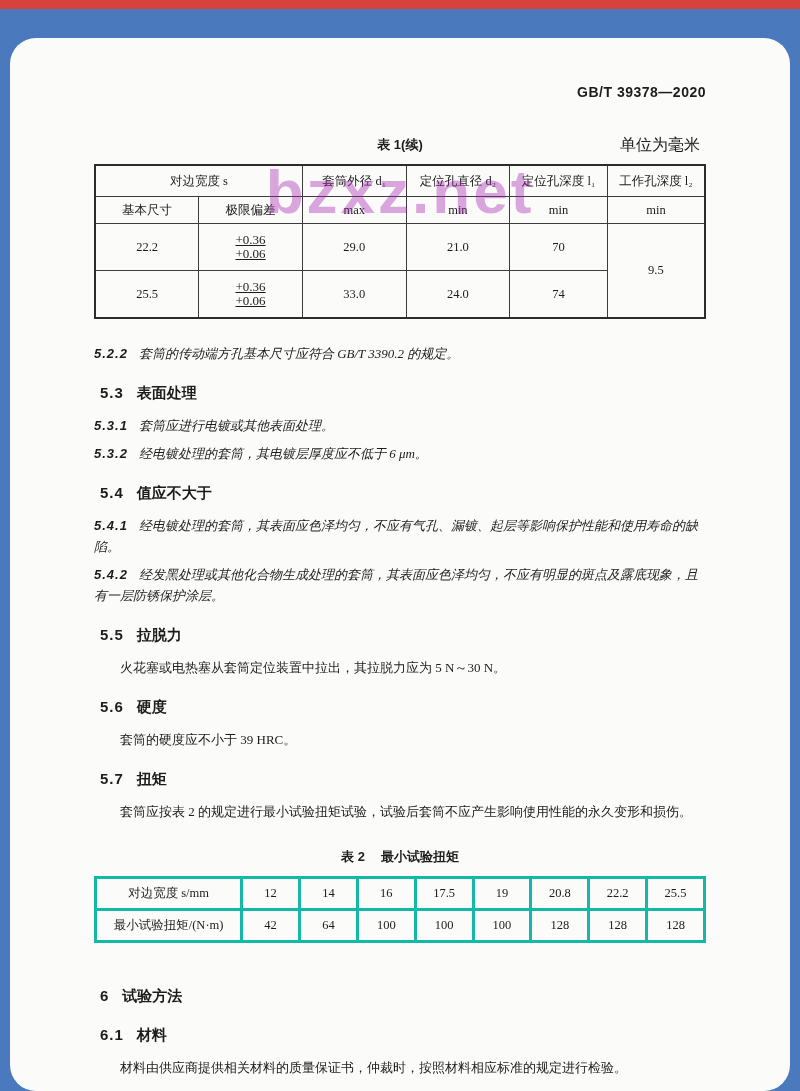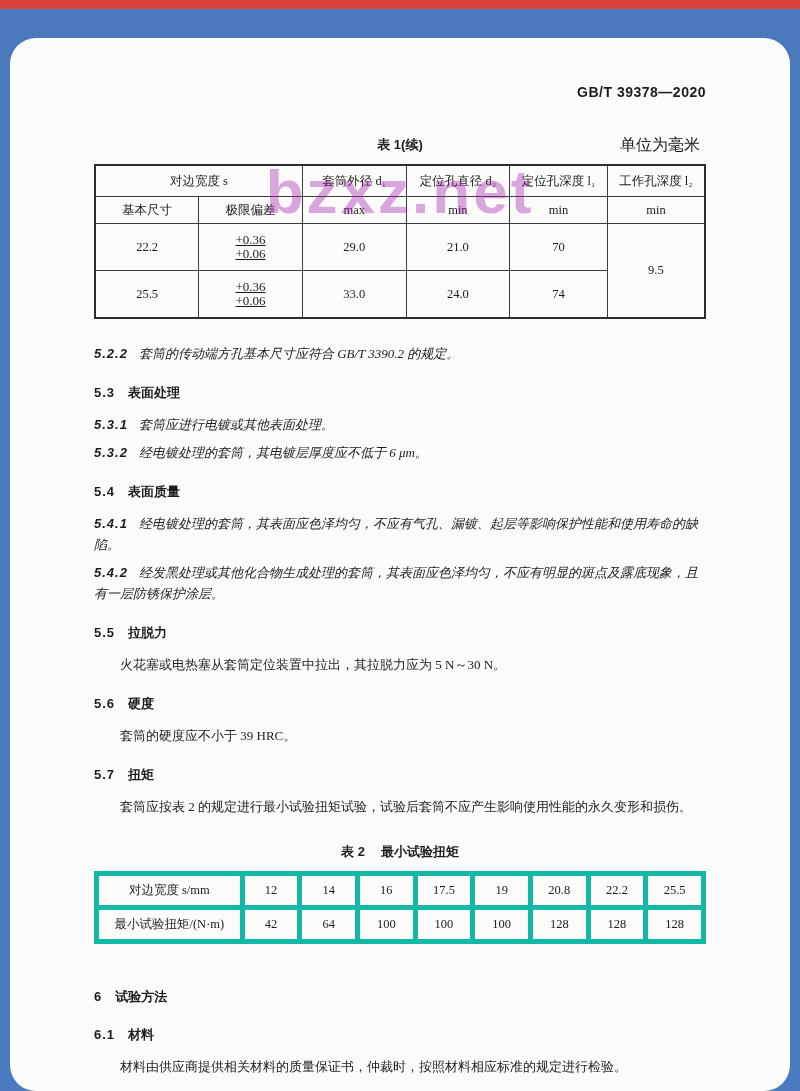--- a/index.html
+++ b/index.html
@@ -23,24 +23,24 @@
     color:#a21caf;opacity:.38;letter-spacing:3px;z-index:6;pointer-events:none;white-space:nowrap;
   }
   table{border-collapse:collapse;width:100%;table-layout:fixed;}
   .t1{margin-top:8px;border:2px solid #2c2c2c;}
   .t1 th,.t1 td{border:1px solid #3c3c3c;text-align:center;vertical-align:middle;font-weight:normal;font-size:12.5px;padding:2px;}
   .t1 .hrow1 th{height:26px;}
   .t1 .hrow2 th{height:22px;}
   .t1 .drow td{height:42px;}
   .dev div{font-size:13px;line-height:14px;text-decoration:underline;}
   .t2{border:2px solid #2c2c2c;}
-  .t2 td{border:5px solid #14b8a6;text-align:center;vertical-align:middle;font-size:12.5px;height:25px;padding:2px;}
+  .t2 td{border:3px solid #14b8a6;text-align:center;vertical-align:middle;font-size:12.5px;height:25px;padding:2px;}
   .clause{margin:7px 0;font-size:13px;line-height:21px;font-style:italic;}
   .num{font-family:"Liberation Sans",sans-serif;font-weight:bold;margin-right:11px;letter-spacing:1px;}
-  .heading{margin:20px 0 12px;font-size:13px;font-family:"Liberation Sans",sans-serif;font-weight:bold;}
+  .heading{margin:20px 6px 12px;font-size:15px;font-family:"Liberation Sans",sans-serif;font-weight:bold;}
   .heading .num{margin-right:13px;}
   .para{margin:5px 0;text-indent:2em;font-size:13px;line-height:21px;}
   .clause-5-2-2{margin-top:24px;}
   .t2-caption{text-align:center;font-family:"Liberation Sans",sans-serif;font-weight:bold;font-size:13px;margin:26px 0 10px;}
   .t2-caption .cap-label{margin-right:16px;}
   .heading-6{margin-top:44px;}
   .footer-artifact{
     position:absolute;bottom:5px;left:50%;transform:translateX(-50%);
     width:150px;height:9px;background:#9a9a9a;opacity:.35;filter:blur(2px);border-radius:4px;
   }
@@ -121,21 +121,21 @@
 
     <div class="clause">
       <span class="num">5.3.1</span><span>套筒应进行电镀或其他表面处理。</span>
     </div>
 
     <div class="clause">
       <span class="num">5.3.2</span><span>经电镀处理的套筒，其电镀层厚度应不低于 6 μm。</span>
     </div>
 
     <div class="heading">
-      <span class="num">5.4</span><span>表面质量</span>
+      <span class="num">5.4</span><span>值应不大于</span>
     </div>
 
     <div class="clause">
       <span class="num">5.4.1</span><span>经电镀处理的套筒，其表面应色泽均匀，不应有气孔、漏镀、起层等影响保护性能和使用寿命的缺陷。</span>
     </div>
 
     <div class="clause">
       <span class="num">5.4.2</span><span>经发黑处理或其他化合物生成处理的套筒，其表面应色泽均匀，不应有明显的斑点及露底现象，且有一层防锈保护涂层。</span>
     </div>
 

